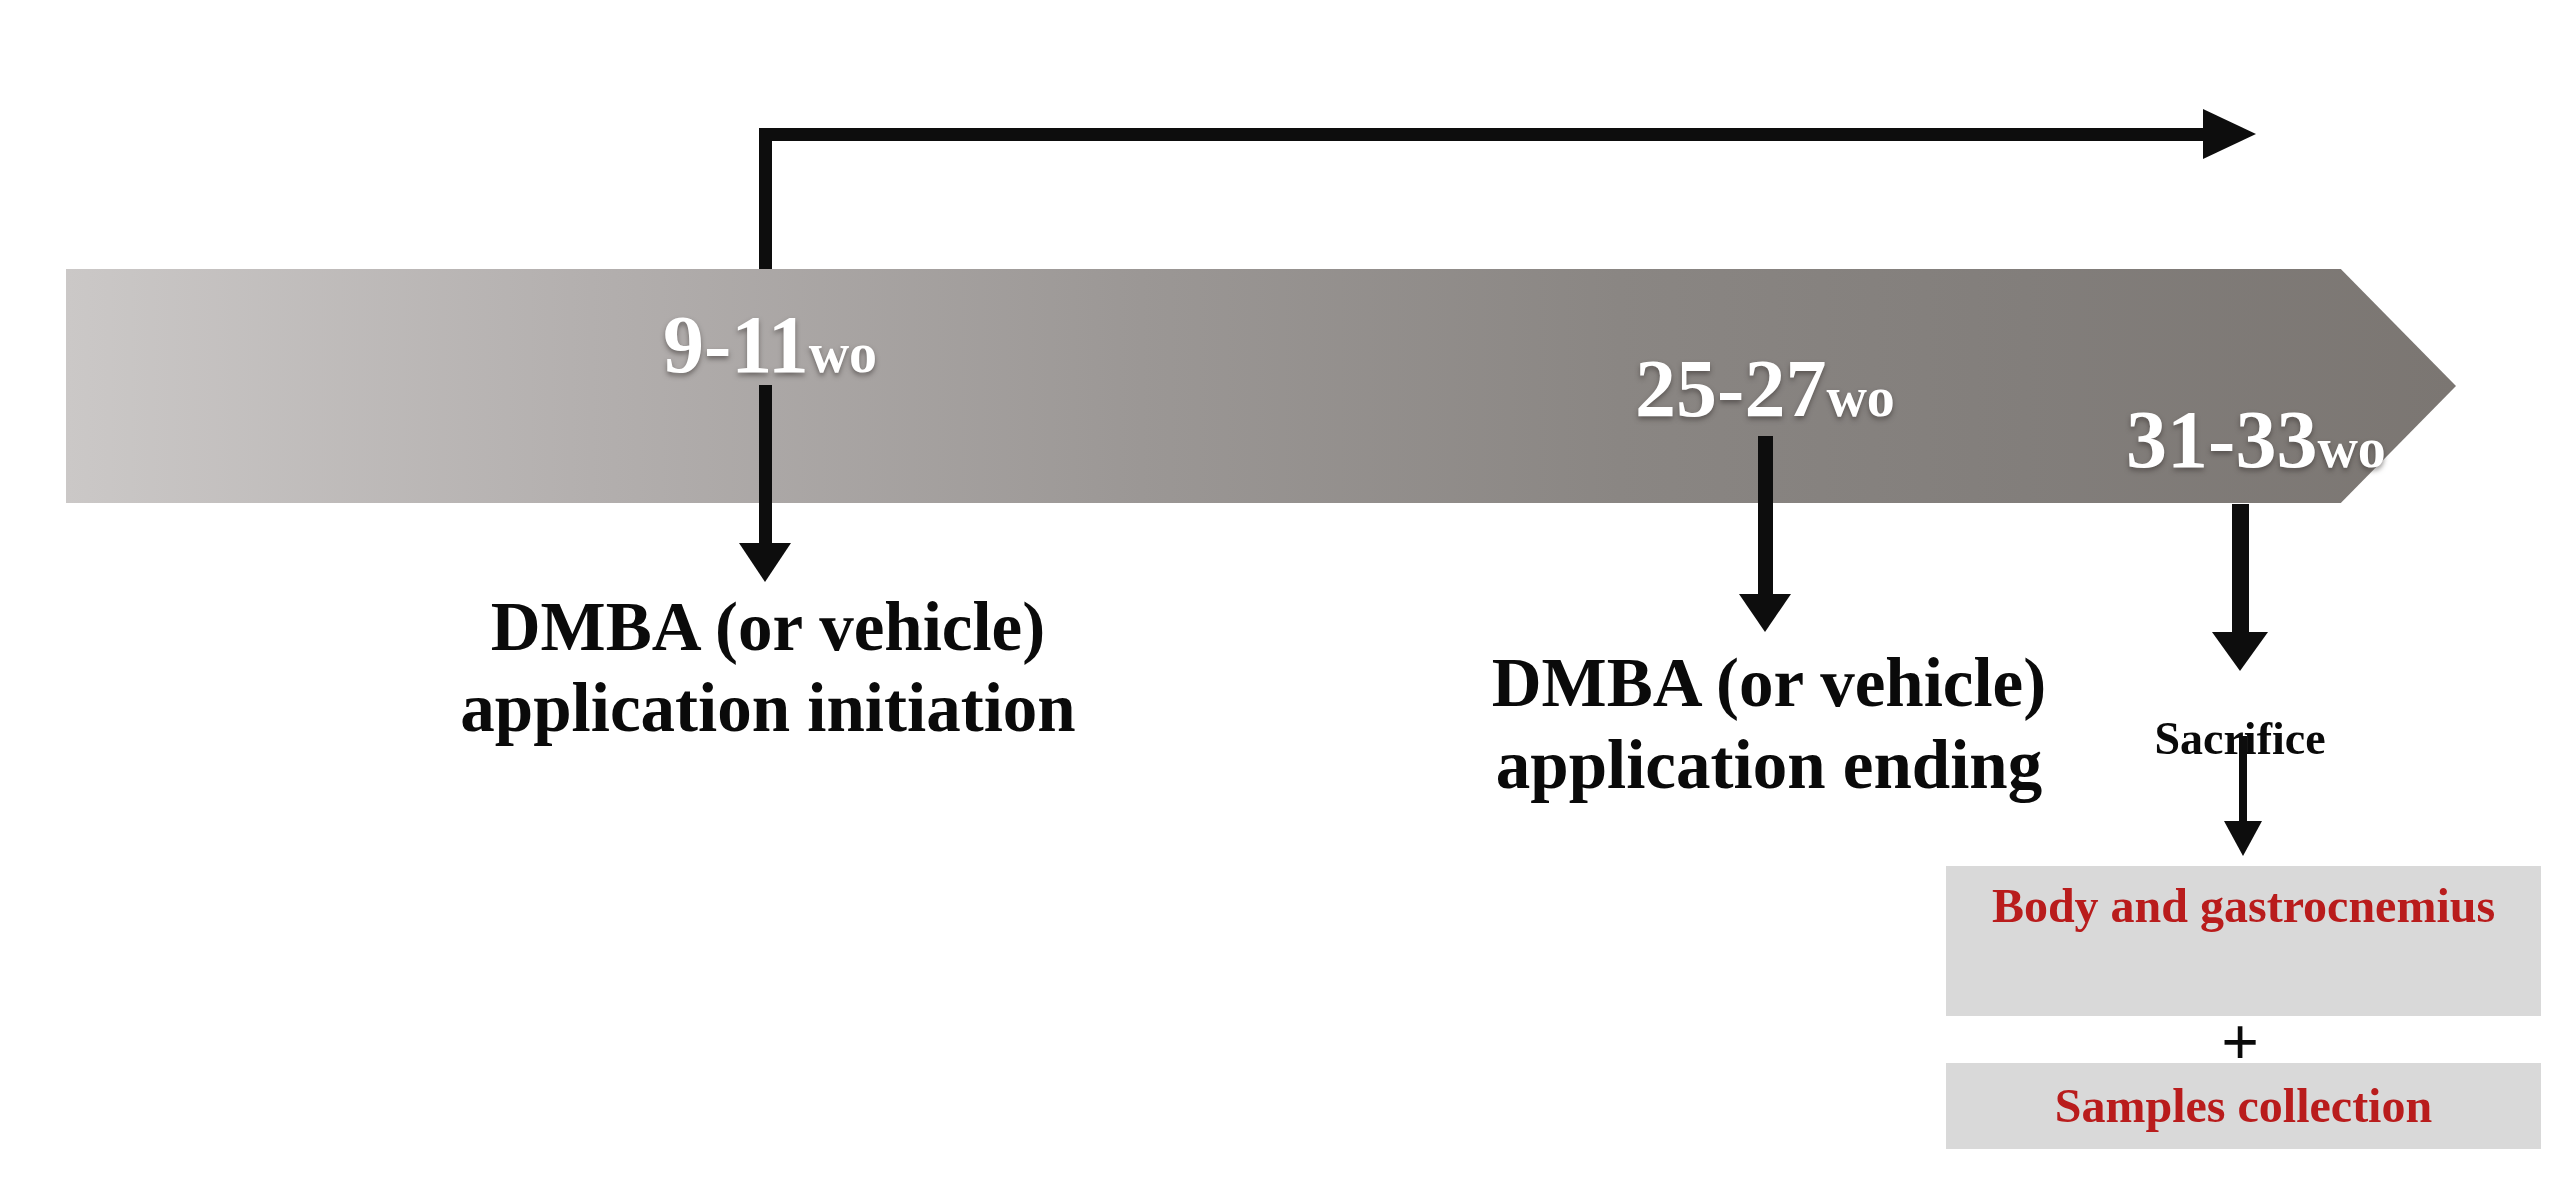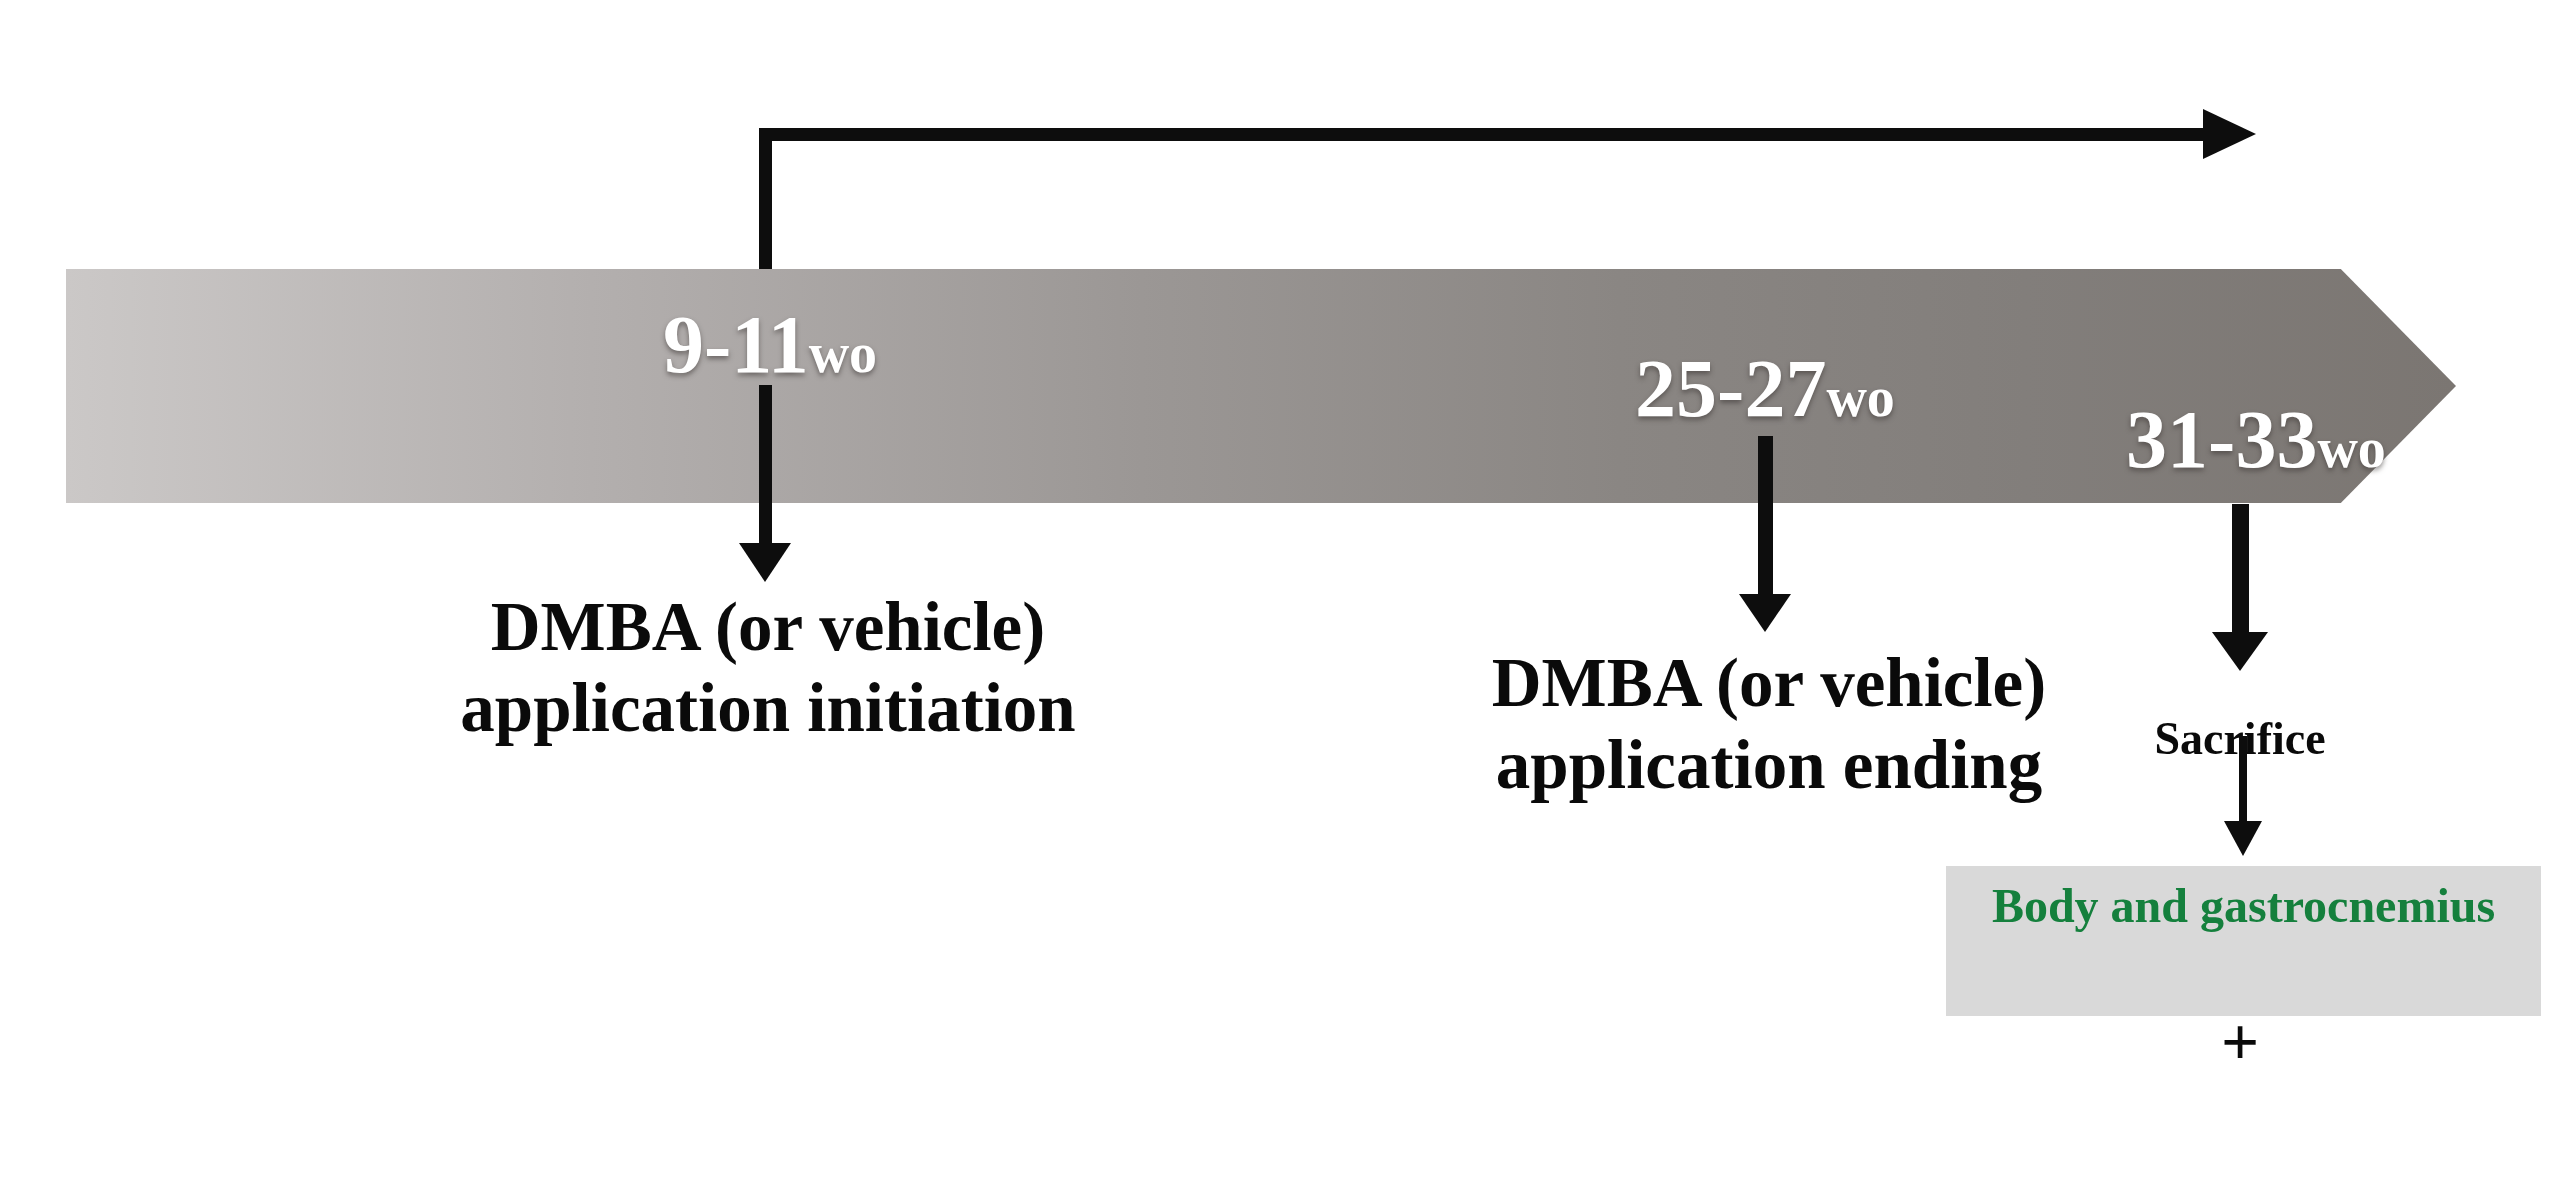--- a/index.html
+++ b/index.html
@@ -65,21 +65,21 @@
     transform:translateX(-50%);
     font-size:69px;line-height:81px;text-align:center;white-space:nowrap;
   }
   .event1{top:587px;left:768px;}
   .event2{top:642px;left:1769px;line-height:82px;}
   .sacrifice{top:703px;left:2240px;transform:translateX(-50%);
     font-size:46px;line-height:72px;white-space:nowrap;}
   
   .obox{
     left:1946px;width:595px;background:#d9d9d9;
-    font-size:48px;text-align:center;color:#15803d;
+    font-size:48px;text-align:center;color:#b91c1c;
   }
   .box1{top:866px;height:150px;line-height:71px;padding-top:4.1px;box-sizing:border-box;}
   .box2{top:1063px;height:86px;line-height:86px;}
   .plus{
     top:1042px;left:2240px;transform:translate(-50%,-50%);
     font-size:67px;line-height:67px;
   }
 </style>
 </head>
 <body>
@@ -120,15 +120,16 @@
   <div class="abs head3"></div>
   <div class="abs sacrifice">Sacrifice</div>
 
   <div class="abs shaft shaft4"></div>
   <div class="abs head4"></div>
 
   <div class="abs obox box1">
     <div>Body and gastrocnemius</div>
   </div>
   <div class="abs plus">+</div>
+  <div class="abs obox box2">Samples collection</div>
 
 </div>
 
 
 </body></html>

